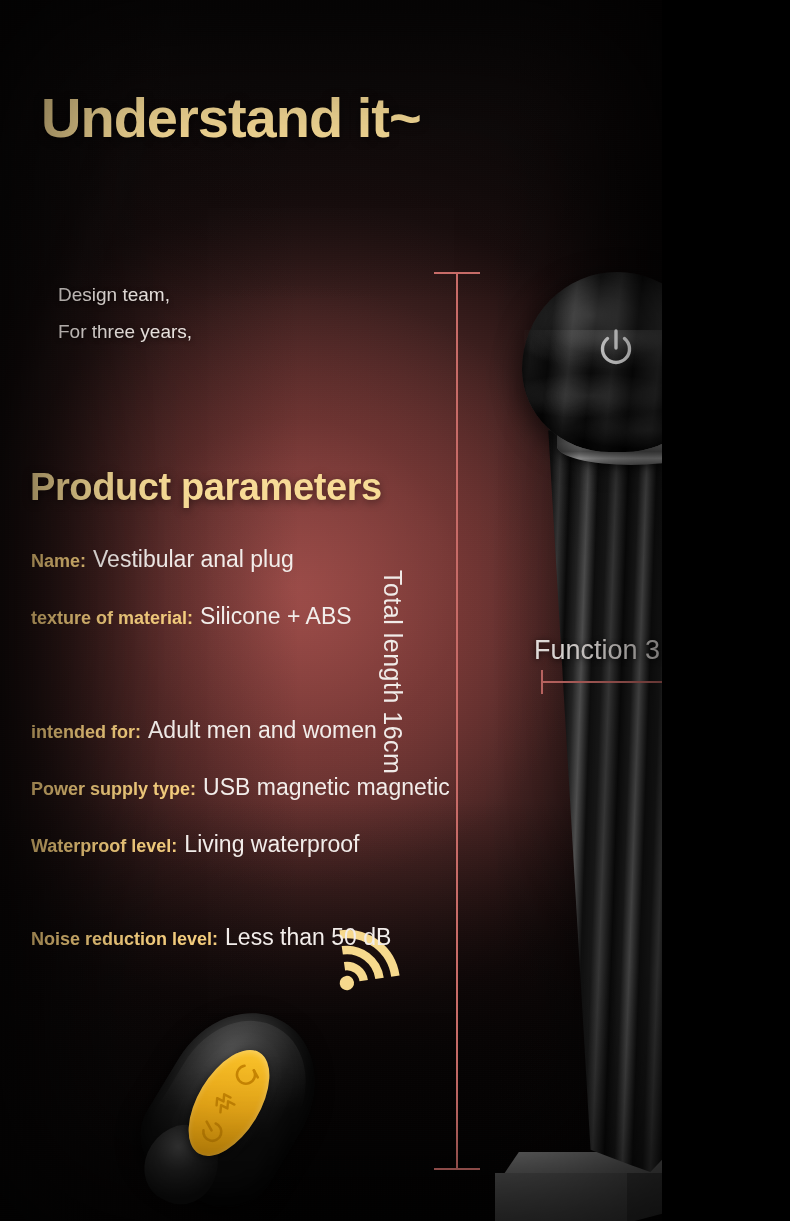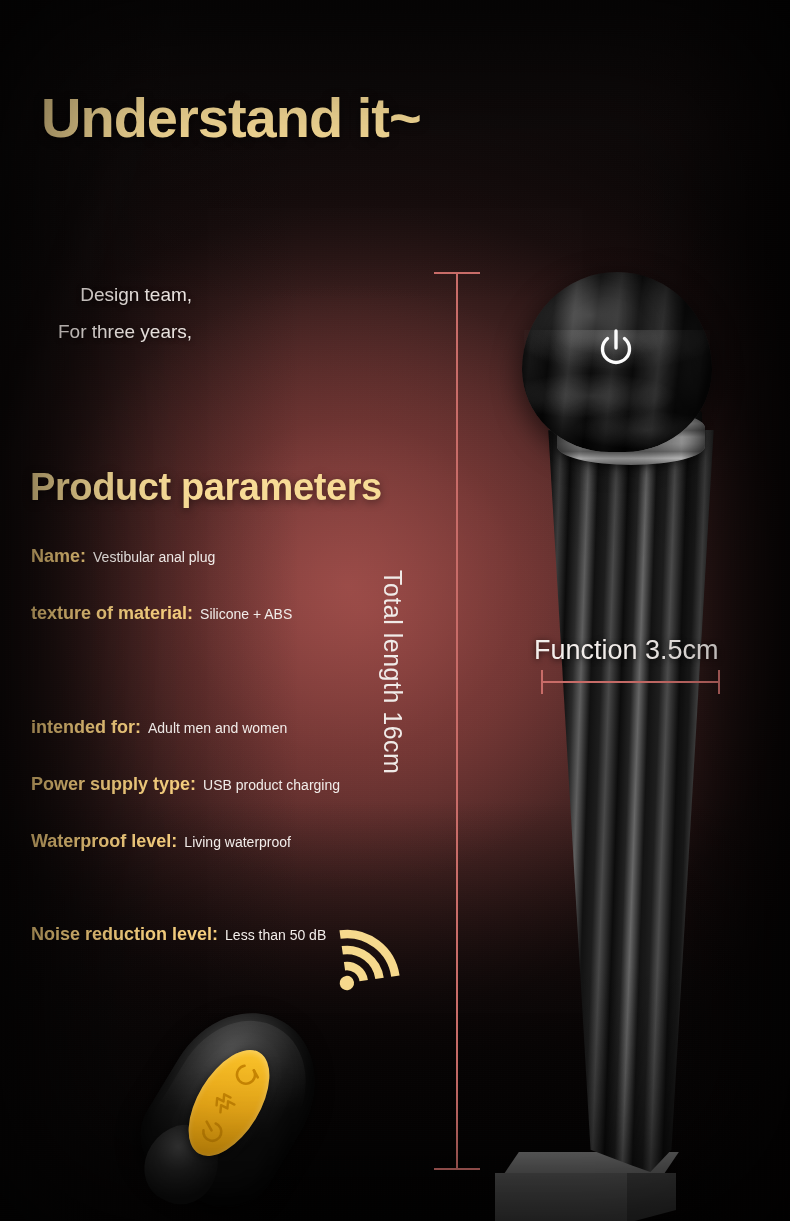--- a/index.html
+++ b/index.html
@@ -1,24 +1,23 @@
 <!DOCTYPE html>
 <html><head>
 <meta charset="utf-8">
 <style>
   * { margin:0; padding:0; box-sizing:border-box; }
   html,body { background:#000; }
   body { font-family:"Liberation Sans", sans-serif; }
 
   #poster{
     position:relative;
-    width:790px; height:1221px;
+    width:662px; height:1221px;
     overflow:hidden;
     background:#4d7c0f;
-    text-align:right;
   }
 
   
   .bg-base{
     position:absolute; inset:0;
     background:
       radial-gradient(ellipse 560px 520px at 46% 50%, #8a4340 0%, #6e3634 28%, #3e201f 58%, #1b0e0e 78%, #0a0606 100%),
       linear-gradient(180deg,#191414 0%, #241514 18%, #140c0c 55%, #070505 82%, #030202 100%);
   }
   .bg-glow{
@@ -80,21 +79,21 @@
   }
 
   .section-title{
     position:absolute; left:30px; top:466px;
     color:#F7DB96; font-weight:700; font-size:38px; letter-spacing:-.4px;
     text-shadow:0 2px 8px rgba(0,0,0,.5);
   }
 
   .spec{ position:absolute; left:31px; white-space:nowrap; }
   .spec .k{ color:#F5CE7E; font-size:18px; font-weight:600; }
-  .spec .v{ color:#F2EDEA; font-size:14px; font-weight:400; margin-left:7px; }
+  .spec .v{ color:#F2EDEA; font-size:23px; font-weight:400; margin-left:7px; }
 
   .prod-param{
     position:absolute; left:37px; top:972px;
     color:#F3CE7C; font-size:25px; font-weight:600; line-height:36px;
     text-shadow:0 1px 6px rgba(0,0,0,.6);
   }
 
   
   .meas-v-line{
     position:absolute; left:456px; top:273px; width:2px; height:897px;
@@ -354,21 +353,21 @@
   <div class="spec" style="top:546px;">
     <span class="k">Name:</span><span class="v">Vestibular anal plug</span>
   </div>
   <div class="spec" style="top:603px;">
     <span class="k">texture of material:</span><span class="v">Silicone + ABS</span>
   </div>
   <div class="spec" style="top:717px;">
     <span class="k">intended for:</span><span class="v">Adult men and women</span>
   </div>
   <div class="spec" style="top:774px;">
-    <span class="k">Power supply type:</span><span class="v">USB product charging</span>
+    <span class="k">Power supply type:</span><span class="v">USB magnetic magnetic</span>
   </div>
   <div class="spec" style="top:831px;">
     <span class="k">Waterproof level:</span><span class="v">Living waterproof</span>
   </div>
   <div class="spec" style="top:924px;">
     <span class="k">Noise reduction level:</span><span class="v">Less than 50 dB</span>
   </div>
 
   <div class="prod-param">
   </div>

